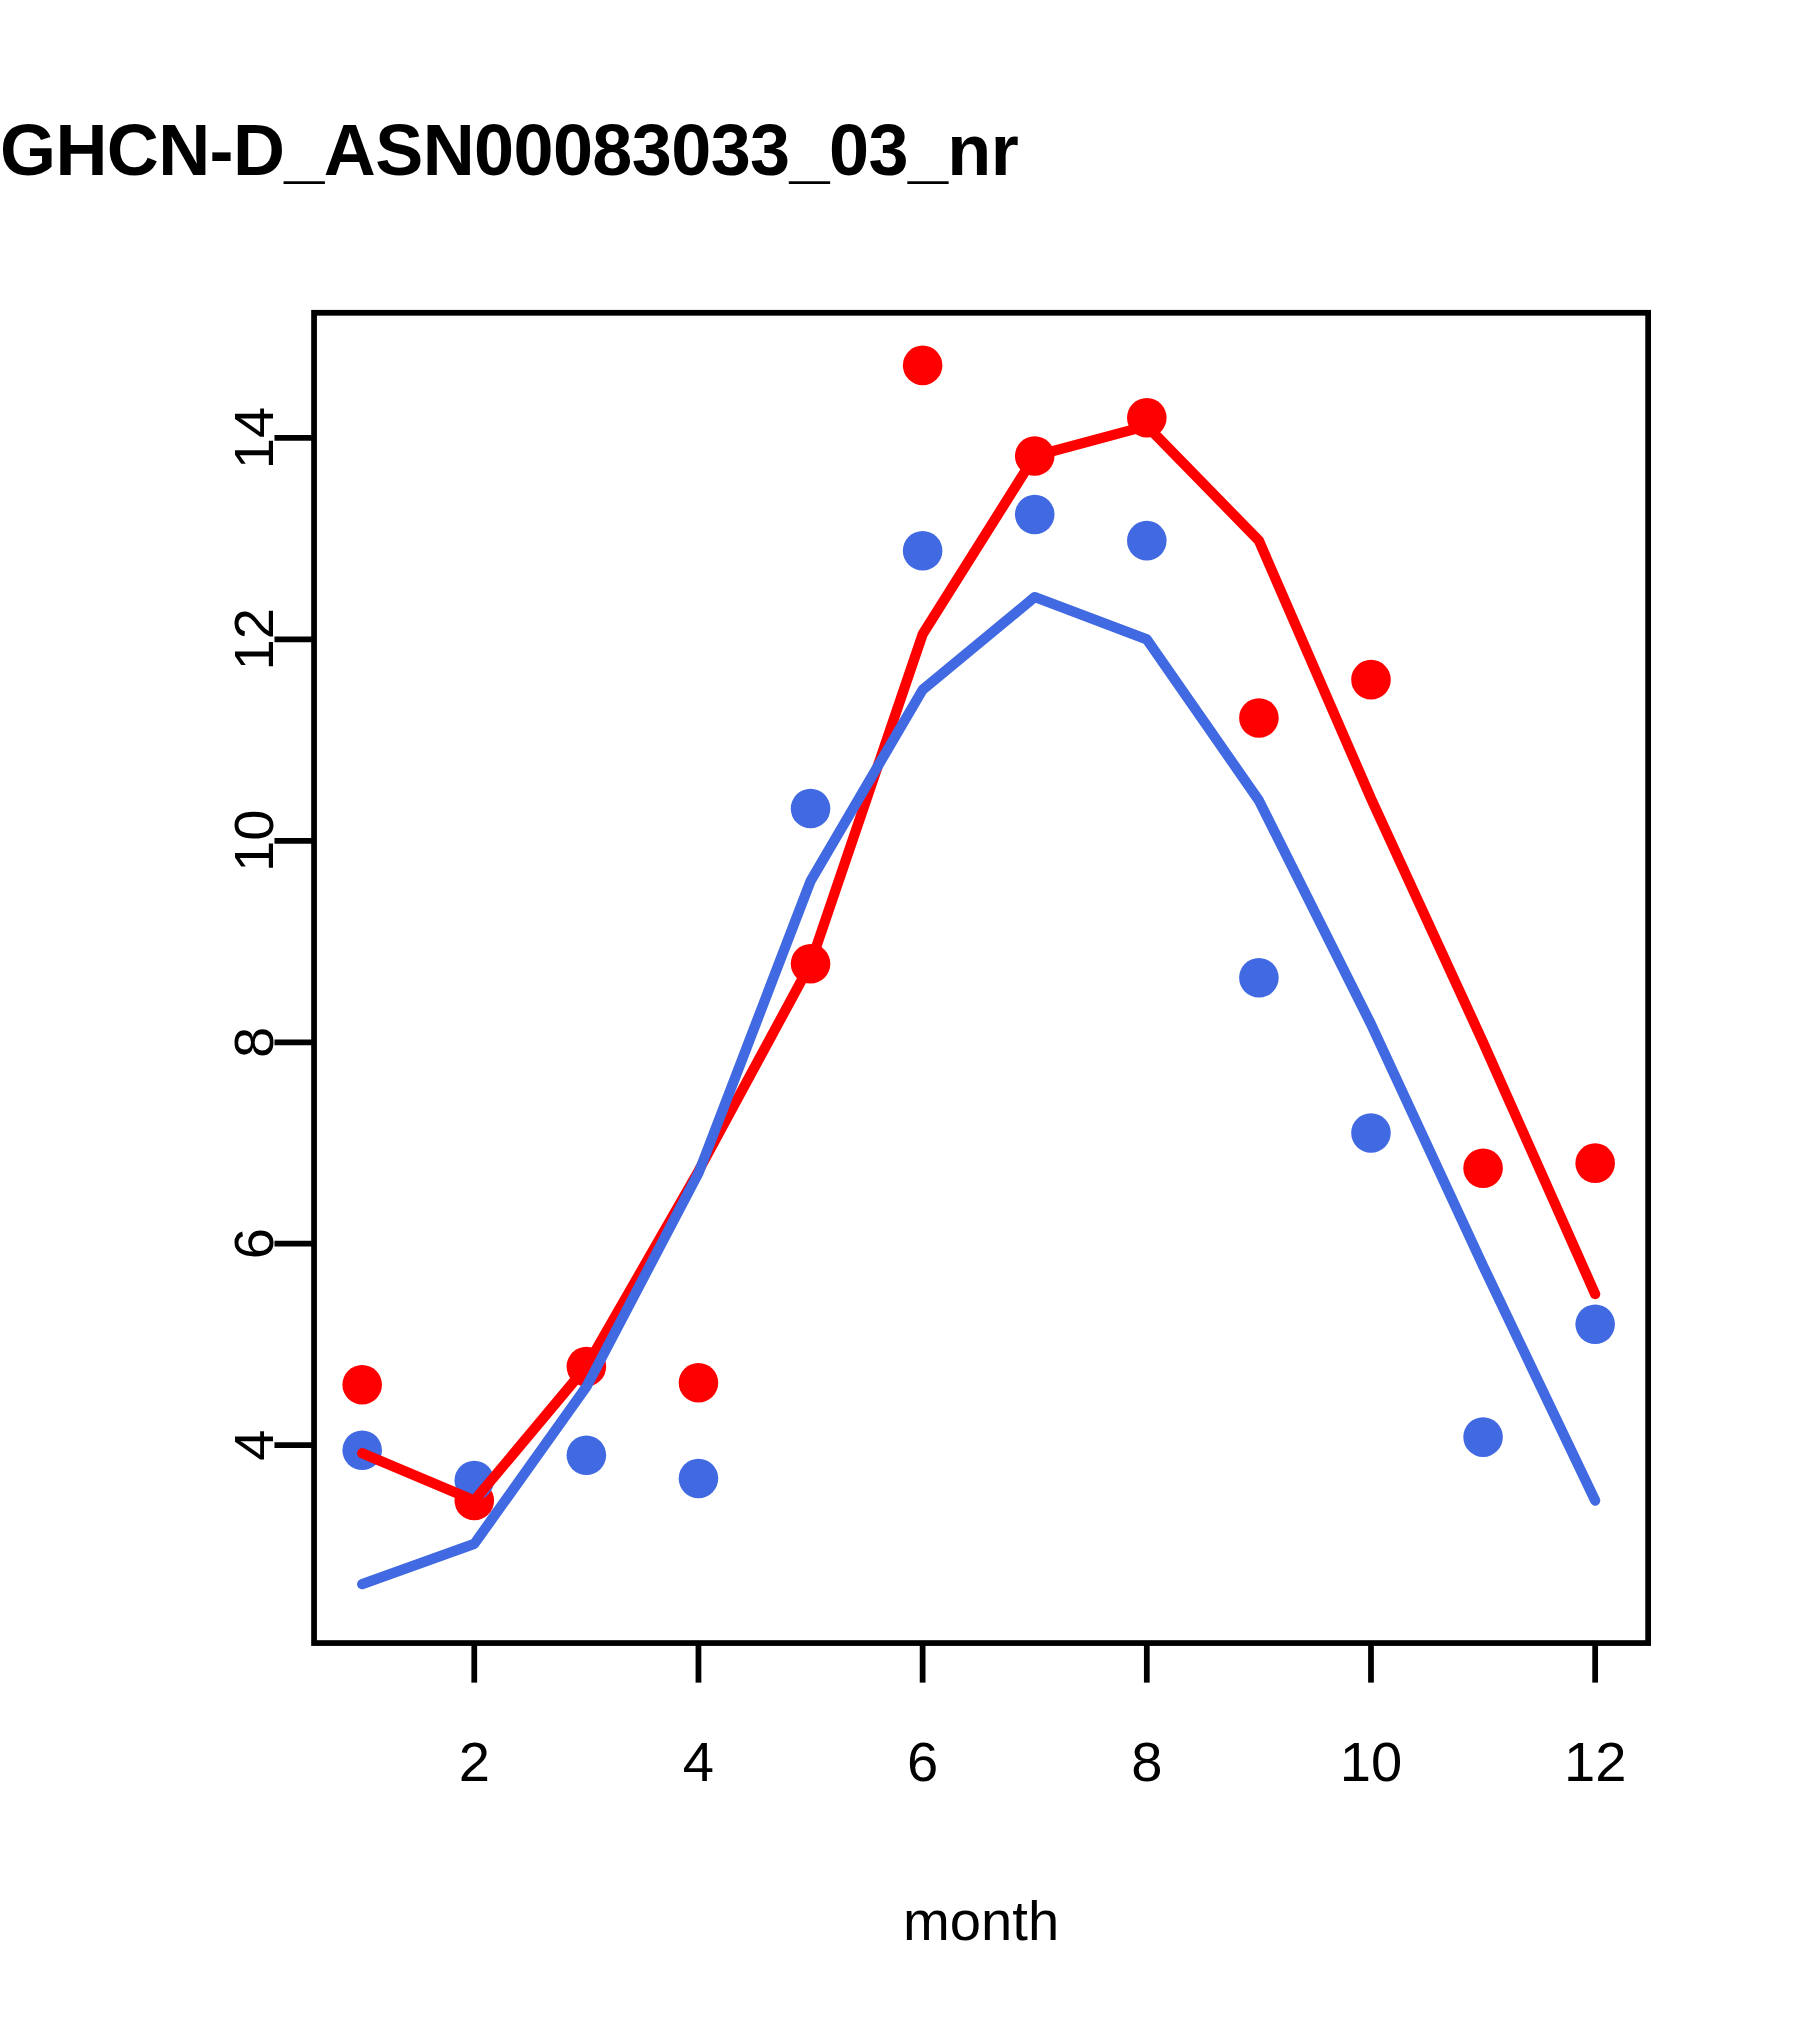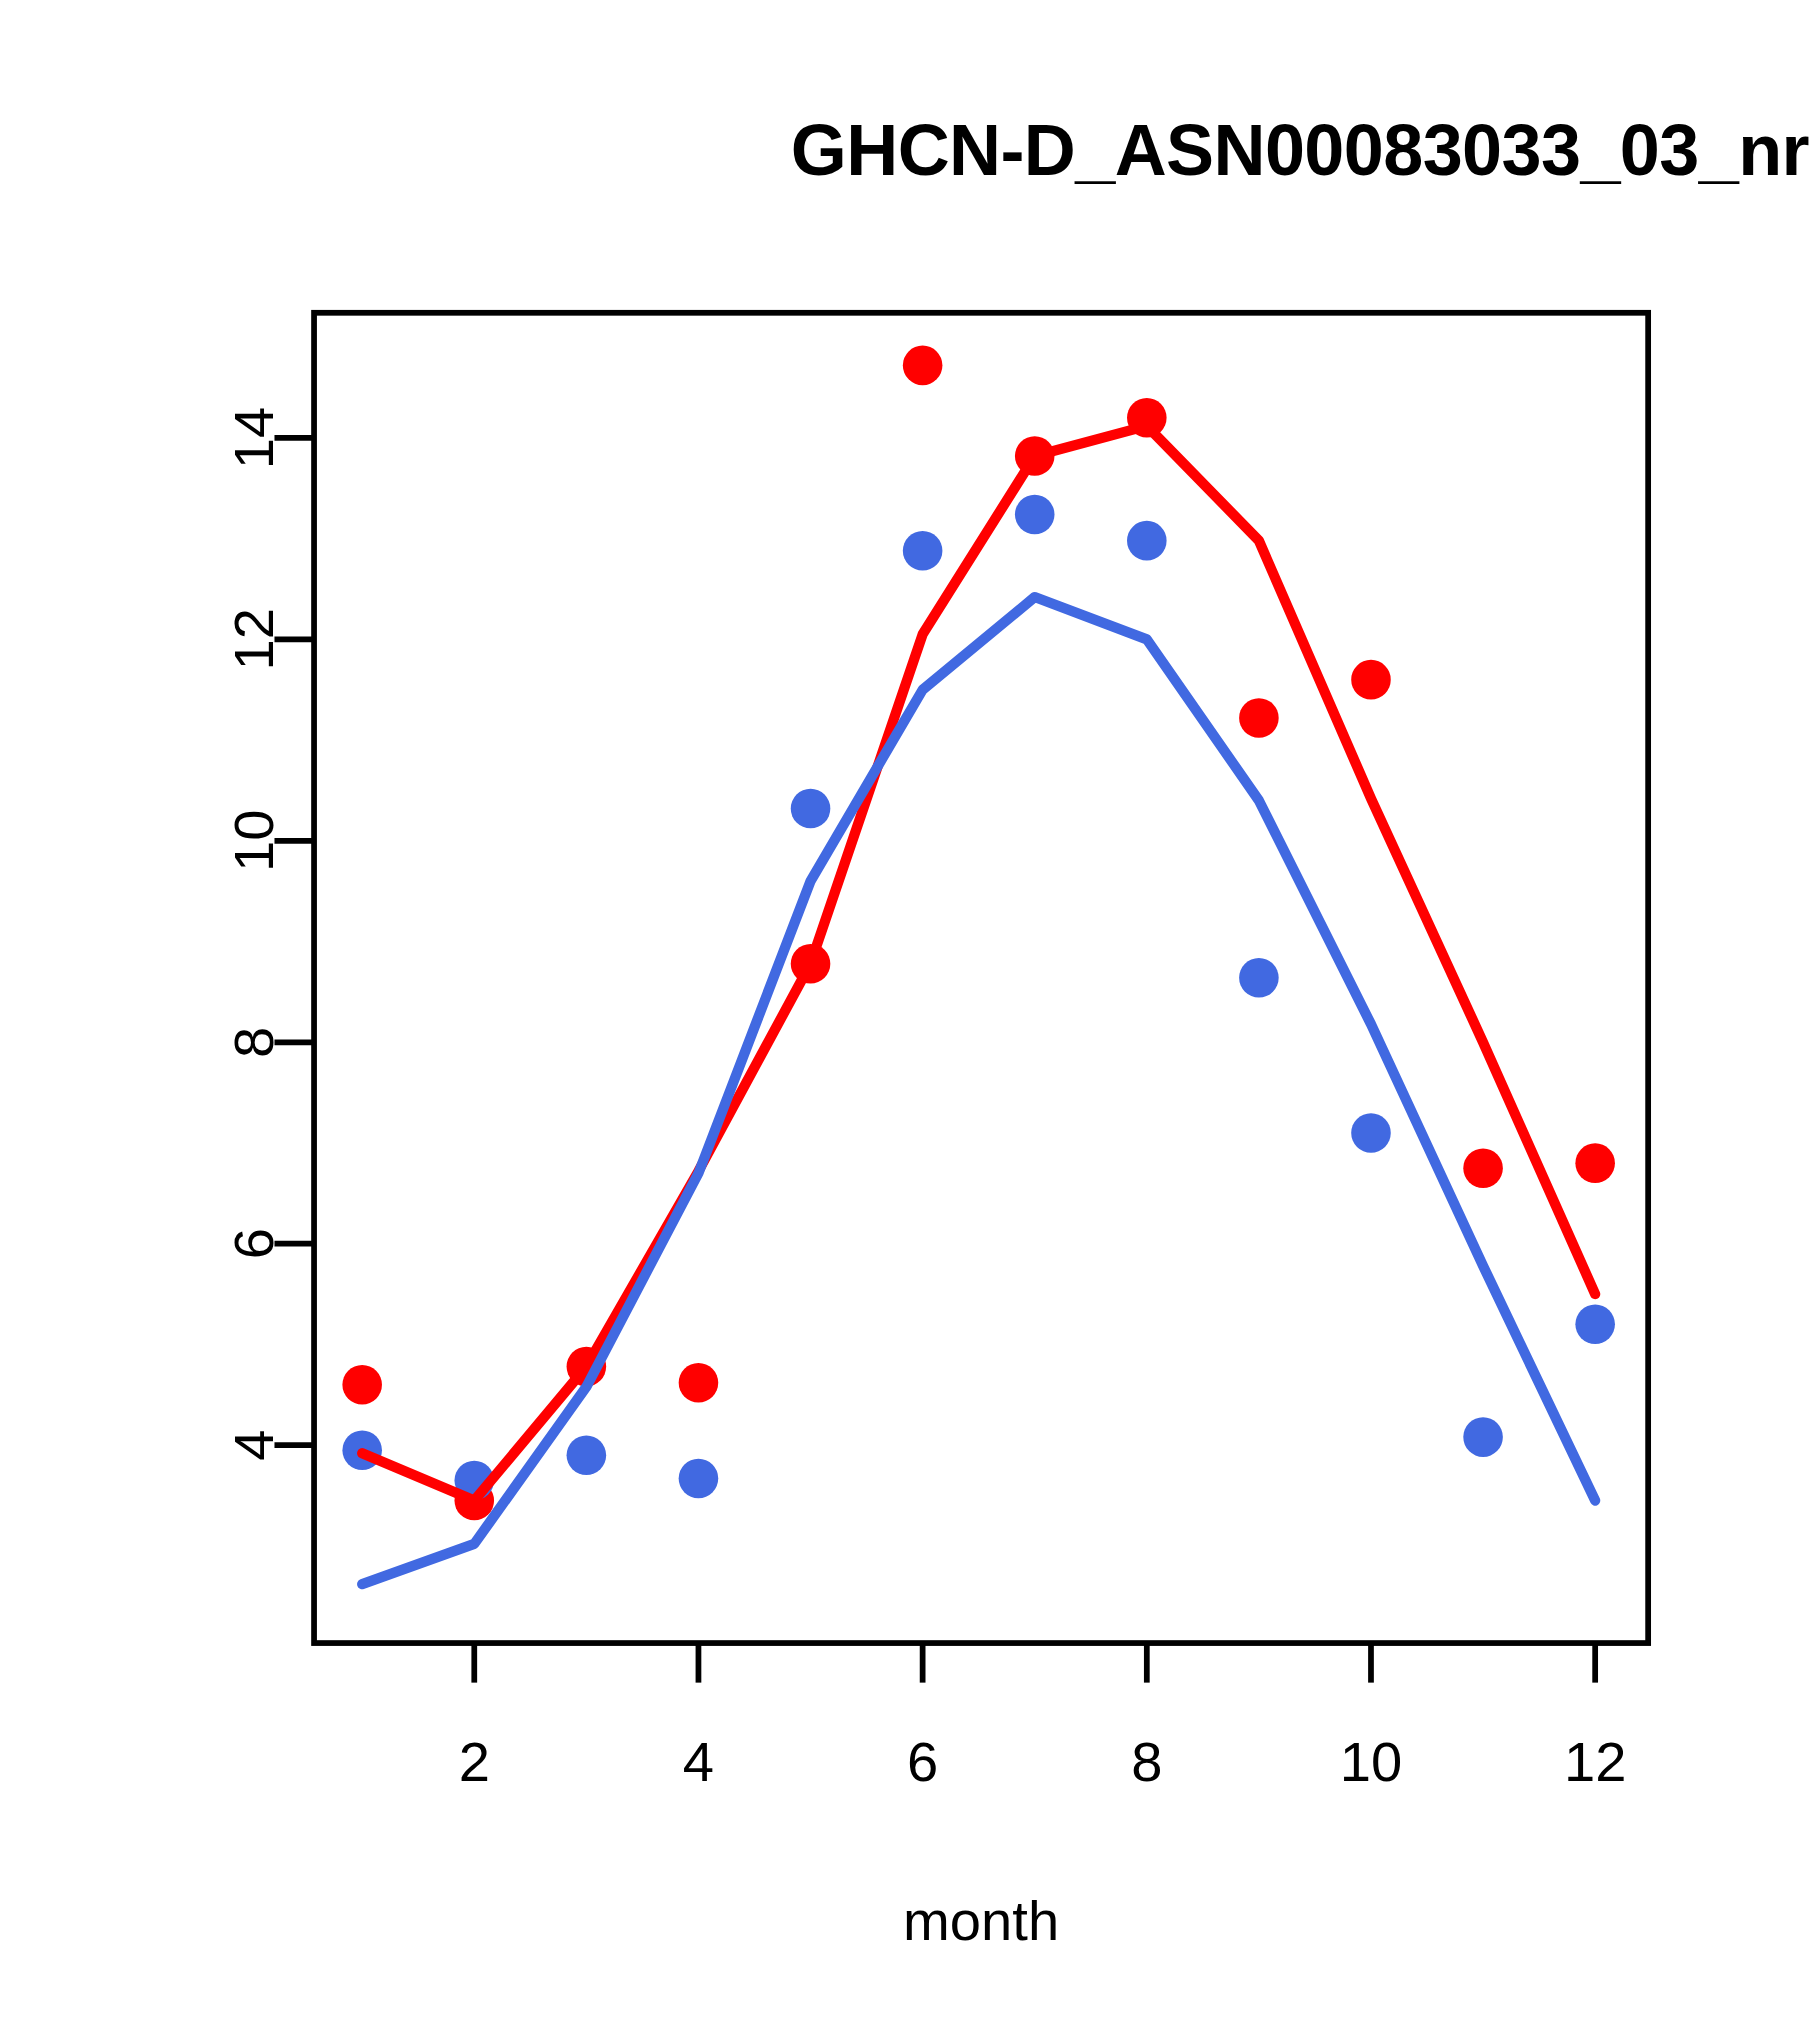--- a/index.html
+++ b/index.html
@@ -15,21 +15,21 @@
     width: 1809px;
     height: 2035px;
     background: #ffffff;
     overflow: hidden;
   }
   #chart-title {
     position: absolute;
     left: 0;
     top: 109px;
     width: 1809px;
-    text-align: right;
+    text-align: left;
     font-family: "Liberation Sans", sans-serif;
     font-weight: bold;
     font-size: 72px;
     letter-spacing: -0.6px;
     color: #000000;
     white-space: nowrap;
   }
   #plot-svg {
     position: absolute;
     left: 0;

